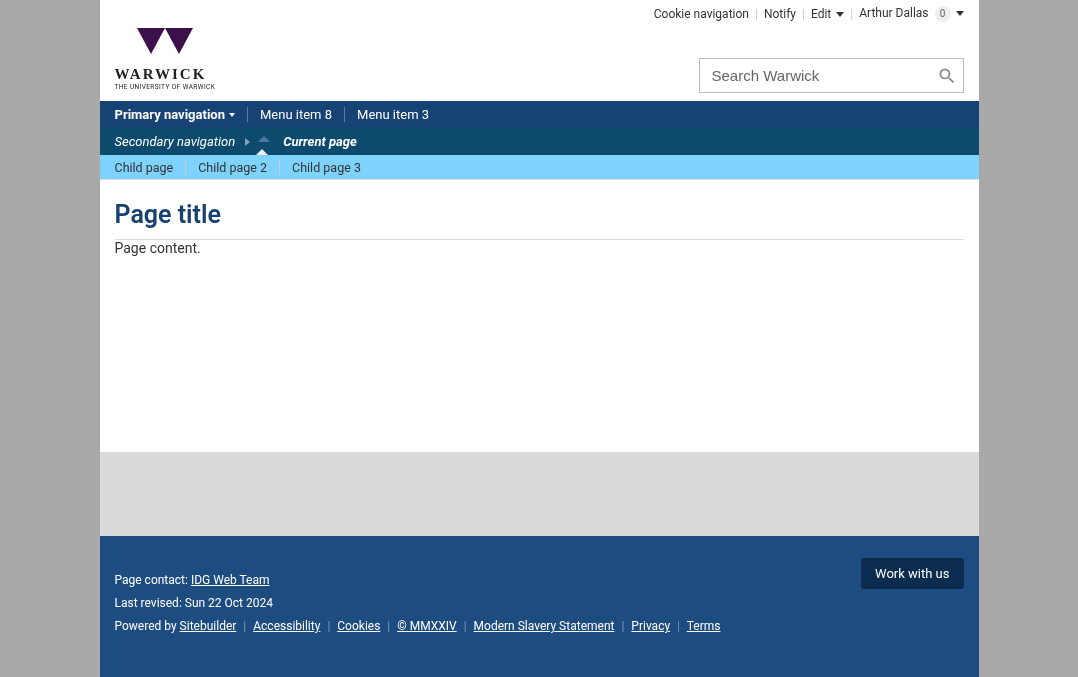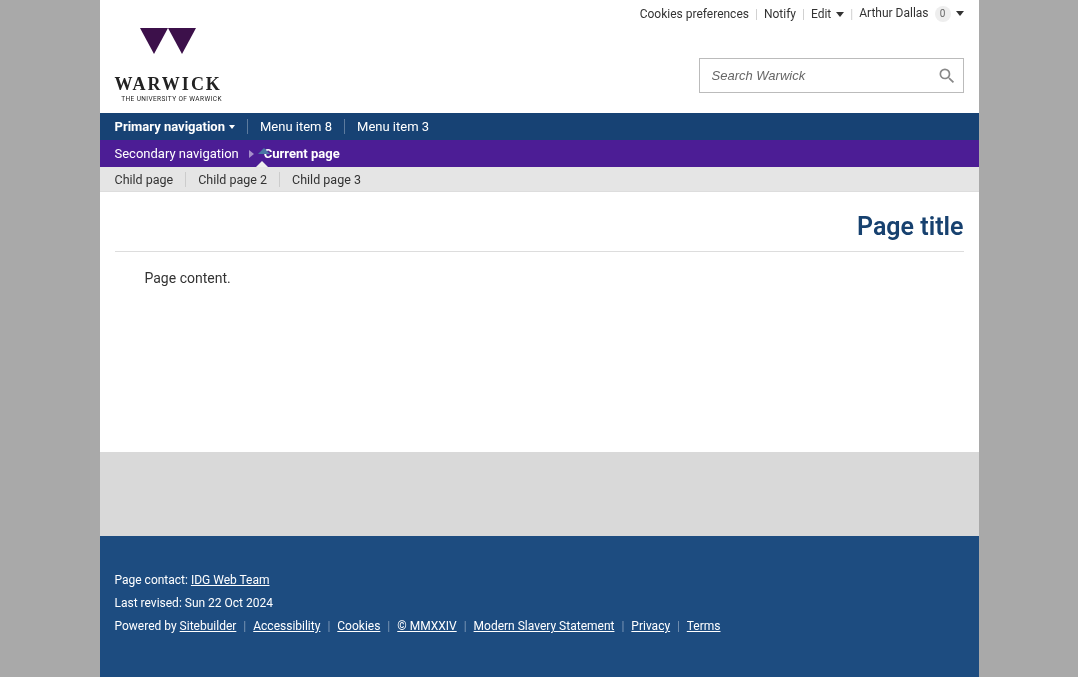--- a/index.html
+++ b/index.html
@@ -71,41 +71,40 @@
 .tri {
   position: absolute;
   width: 0; height: 0;
   border-left: 14px solid transparent;
   border-right: 14px solid transparent;
   border-top: 26px solid #3c104a;
   top: 0;
 }
 .tri.l { left: 0; }
 .tri.r { right: 0; }
-.logo-text { font-family: Georgia, "Times New Roman", serif; font-weight: bold; letter-spacing: 2px; font-size: 18px; color: #222; margin-top: 18px; }
+.logo-text { font-family: Georgia, "Times New Roman", serif; font-weight: bold; letter-spacing: 2px; font-size: 15px; color: #222; margin-top: 10px; }
 .logo-sub { font-size: 6.5px; letter-spacing: 0.4px; color: #222; text-align: right; }
 .search-box {
   position: absolute;
   right: 15px;
   top: 32px;
   width: 265px;
   height: 35px;
   border: 1px solid #bbb;
   display: flex;
   align-items: center;
 }
 .search-box input {
   flex: 1;
   border: none;
   outline: none;
   padding: 0 12px;
-  font-size: 13px;
+  font-size: 15px;
   color: #666;
   background: transparent;
-  font-style: italic;
 }
 .search-box input::placeholder { color: #666; }
 .search-btn {
   width: 32px;
   display: flex;
   align-items: center;
   justify-content: center;
   cursor: pointer;
 }
 .search-icon-svg { width: 20px; height: 20px; fill: #888; }
@@ -148,52 +147,53 @@
   width: 0; height: 0;
   border-left: 6px solid transparent;
   border-right: 6px solid transparent;
   border-bottom: 6px solid #4a77a4;
   margin-top: -6px;
   left: 158px;
 }
 
 
 .secondary-nav {
-  background: #4c1d95;
+  background: #0c4a6e;
   color: #fff;
   display: flex;
   align-items: center;
   padding: 12px 15px;
   height: 27px;
   font-size: 13px;
   position: relative;
+  font-style: italic;
 }
 .secondary-nav .navitem { cursor: pointer; }
 .breadcrumb-sep {
   display: inline-block;
   width: 0; height: 0;
   border-top: 4px solid transparent;
   border-bottom: 4px solid transparent;
   border-left: 5px solid rgba(255,255,255,0.5);
   margin: 0 10px;
 }
-.secondary-nav .current { font-weight: bold; }
+.secondary-nav .current { font-weight: bold; margin-left: 23px; }
 .nav-indicator2 {
   position: absolute;
   width: 0; height: 0;
   border-left: 6px solid transparent;
   border-right: 6px solid transparent;
   border-bottom: 6px solid #eee;
   bottom: 0;
   left: 156px;
 }
 
 
 .tertiary-nav {
-  background: #e5e5e5;
+  background: #7dd3fc;
   border-bottom: 1px solid #ddd;
   display: flex;
   align-items: center;
   padding: 0 15px;
   height: 25px;
   font-size: 12.5px;
   color: #333;
 }
 .tertiary-nav .navitem {
   padding: 0 12px;
@@ -206,24 +206,22 @@
 .content {
   flex: 1;
   padding: 20px 15px;
 }
 .page-heading {
   font-size: 25px;
   font-weight: 600;
   color: #17416f;
   padding-bottom: 10px;
   border-bottom: 1px solid #ddd;
-  margin-bottom: 18px;
-  text-align: right;
-}
-.page-body { font-size: 14px; color: #333; margin-left: 30px; }
+}
+.page-body { font-size: 14px; color: #333; }
 
 
 .footer-strip { background: #d9d9d9; height: 84px; }
 
 
 .footer {
   background: #1d4c80;
   color: #fff;
   padding: 28px 15px 42px;
   font-size: 12px;
@@ -243,21 +241,21 @@
   font-size: 13px;
   cursor: pointer;
 }
 </style>
 </head>
 <body>
 
 <div class="page-wrapper">
 
   <div class="utility-bar">
-    <span class="link">Cookies preferences</span>
+    <span class="link">Cookie navigation</span>
     <span class="sep">|</span>
     <span class="link">Notify</span>
     <span class="sep">|</span>
     <span class="link">
       <span>Edit</span>
       <span class="caret-icon"></span>
     </span>
     <span class="sep">|</span>
     <span class="link">
       <span>Arthur Dallas</span>
@@ -331,15 +329,16 @@
       <a>Cookies</a>
       <span class="dot">|</span>
       <a>© MMXXIV</a>
       <span class="dot">|</span>
       <a>Modern Slavery Statement</a>
       <span class="dot">|</span>
       <a>Privacy</a>
       <span class="dot">|</span>
       <a>Terms</a>
     </div>
+    <div class="work-btn">Work with us</div>
   </div>
 
 </div>
 
 </body></html>

